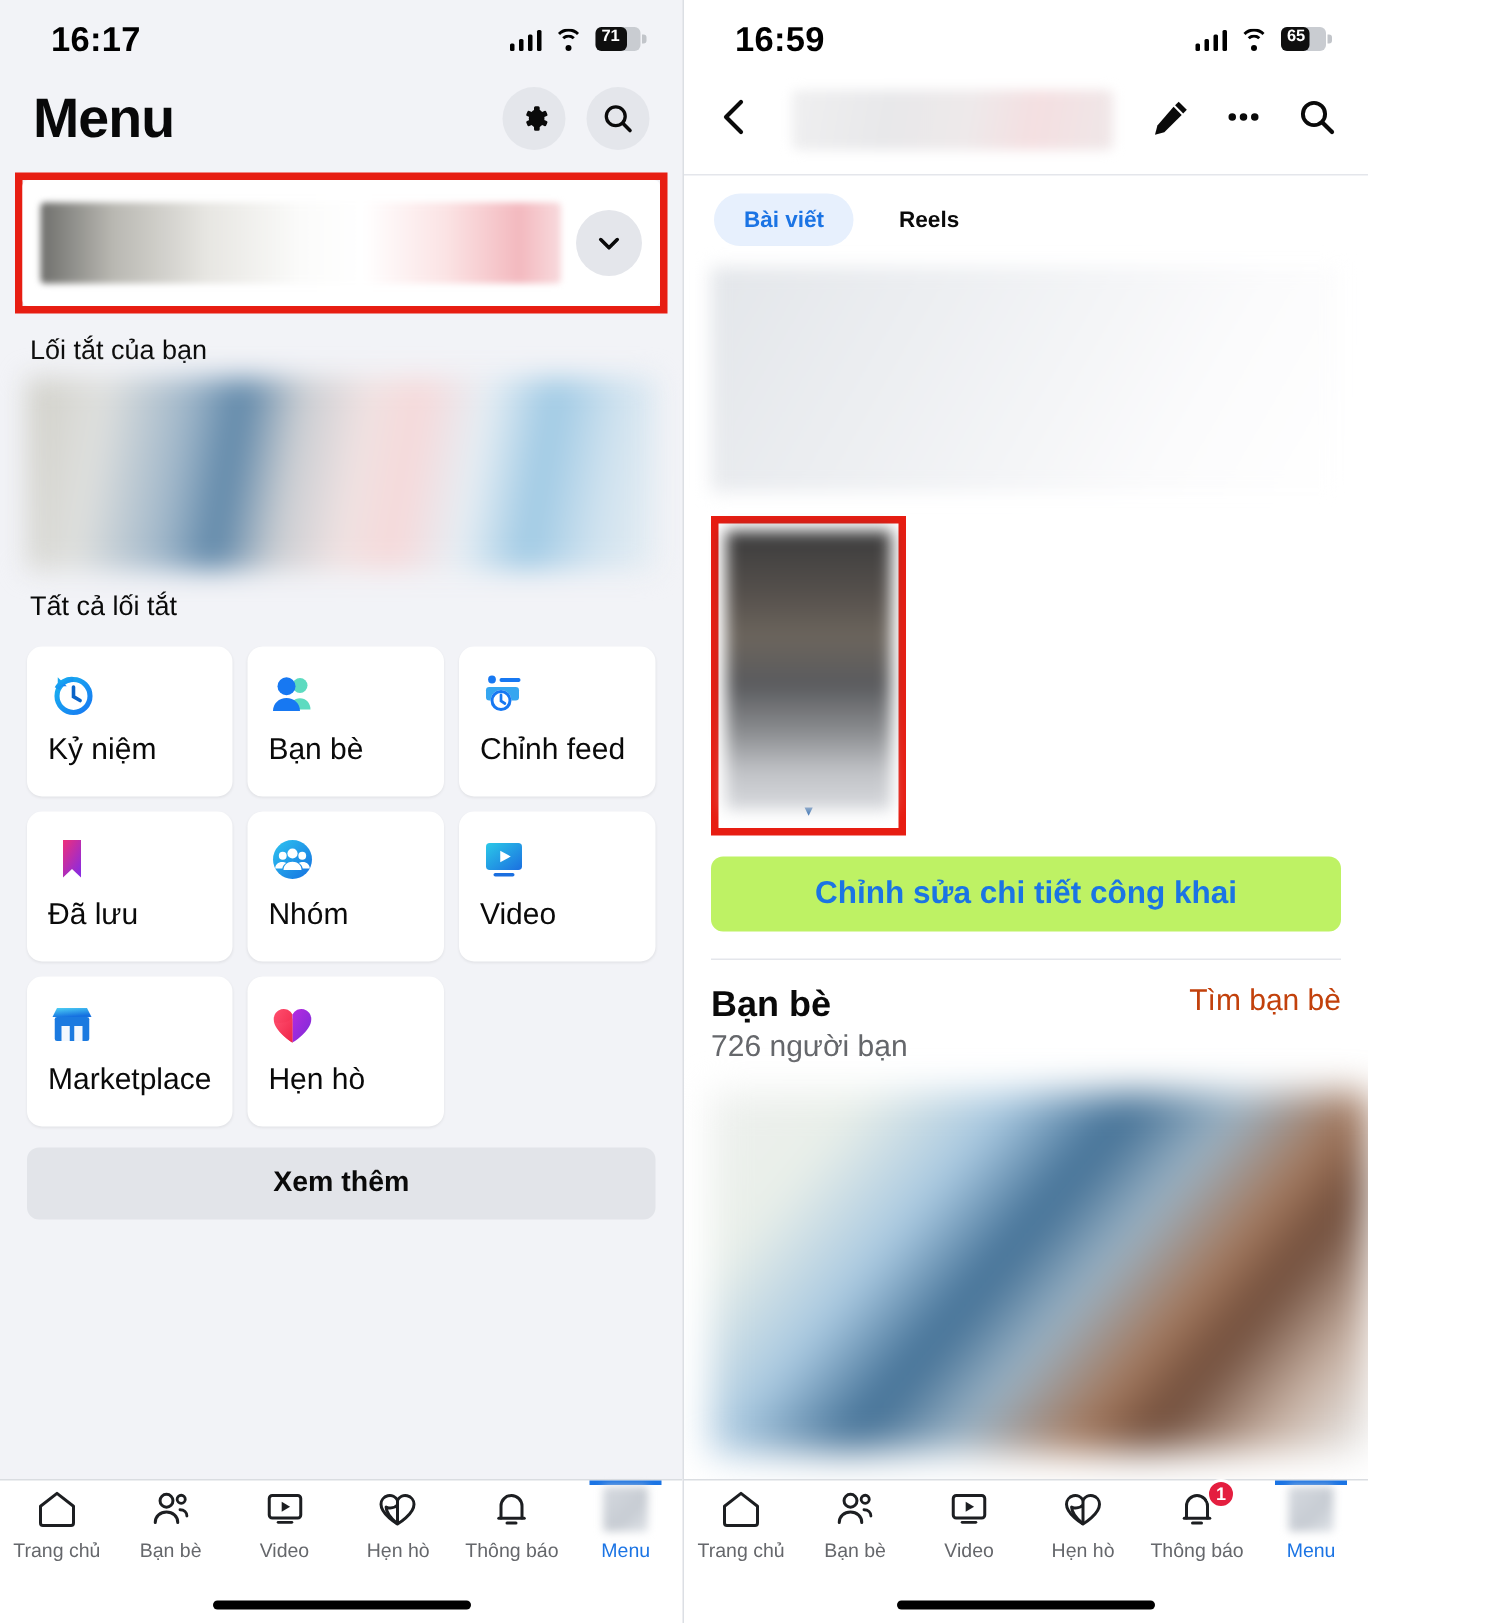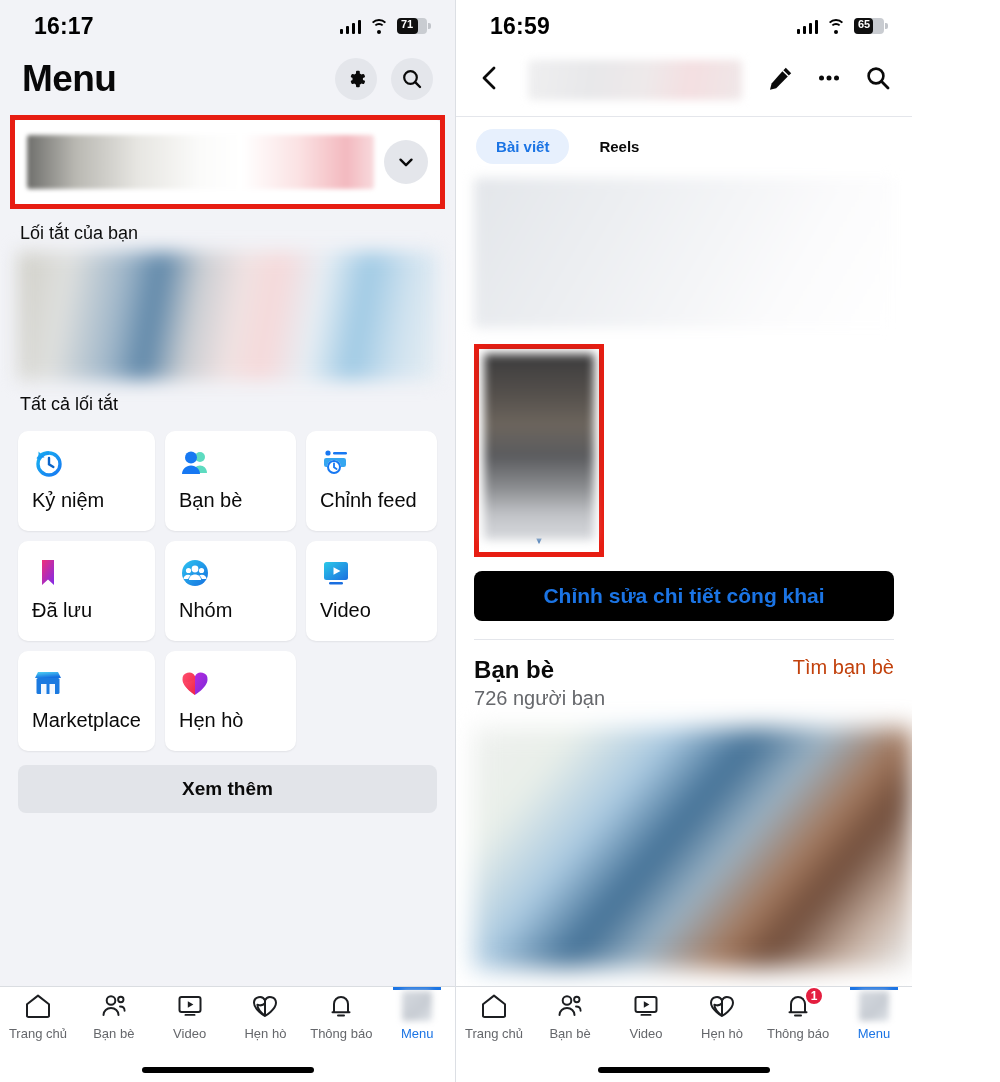--- a/index.html
+++ b/index.html
@@ -125,21 +125,21 @@
      padding: 16px 18px 0 18px; }
   .story-new { width: 96px; }
   .story-new .box { height: 148px; background: #f0f2f5; border-radius: 10px;
      display: flex; align-items: center; justify-content: center; }
   .story-new .cap { text-align: center; font-size: 18px; color: #0a0a0a; margin-top: 8px; }
   .story-hl { padding: 5px; }
   .story-img { width: 110px; height: 186px;
      background: linear-gradient(180deg,#3b3b3c 0%,#55504c 22%,#6c655d 38%,
         #5a5b5e 55%, #8b8d90 72%, #c0c2c6 86%, #d8dade 100%); filter: blur(5px); }
   .story-caret { text-align: center; font-size: 11px; color: #1b5fae; margin-top: -6px;}
-  .edit-public { margin: 14px 18px 16px 18px; height: 50px; background: #000000;
+  .edit-public { margin: 14px 18px 16px 18px; height: 50px; background: #bef264;
      border-radius: 8px; display: flex; align-items: center; justify-content: center;
      font-size: 21px; font-weight: 700; color: #1b74e4; }
   .friends-sec { margin: 18px 18px 0 18px; border-top: 1px solid #e4e6eb;
      padding-top: 16px; display: flex; justify-content: space-between; align-items: flex-start; }
   .fr-title { font-size: 24px; font-weight: 700; color: #0a0a0a; }
   .fr-count { font-size: 20px; color: #65676b; margin-top: 3px; }
   .fr-link { font-size: 20px; color: #c2410c; }
   .fr-photo { margin: 18px 0 0 18px; height: 240px;
      background: linear-gradient(130deg,#eef0ee 0%,#e9efe9 16%,#a8c8e0 32%,
         #3f6d93 45%,#9ab2c4 56%,#a4795e 68%,#6d4a38 76%,#c6b0a2 88%,#eef1f2 100%);

